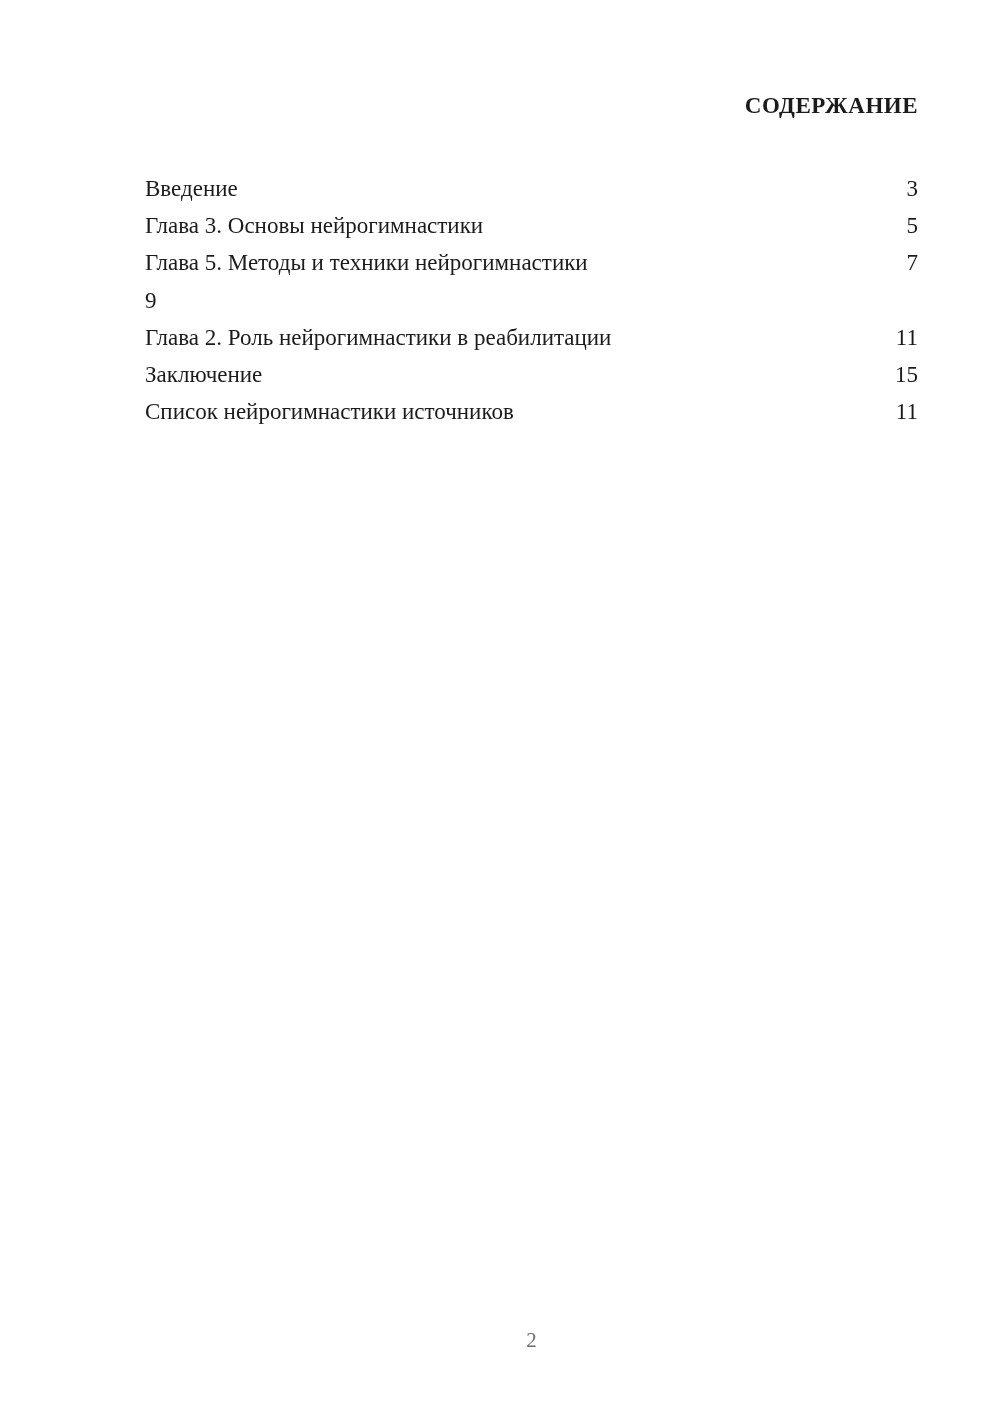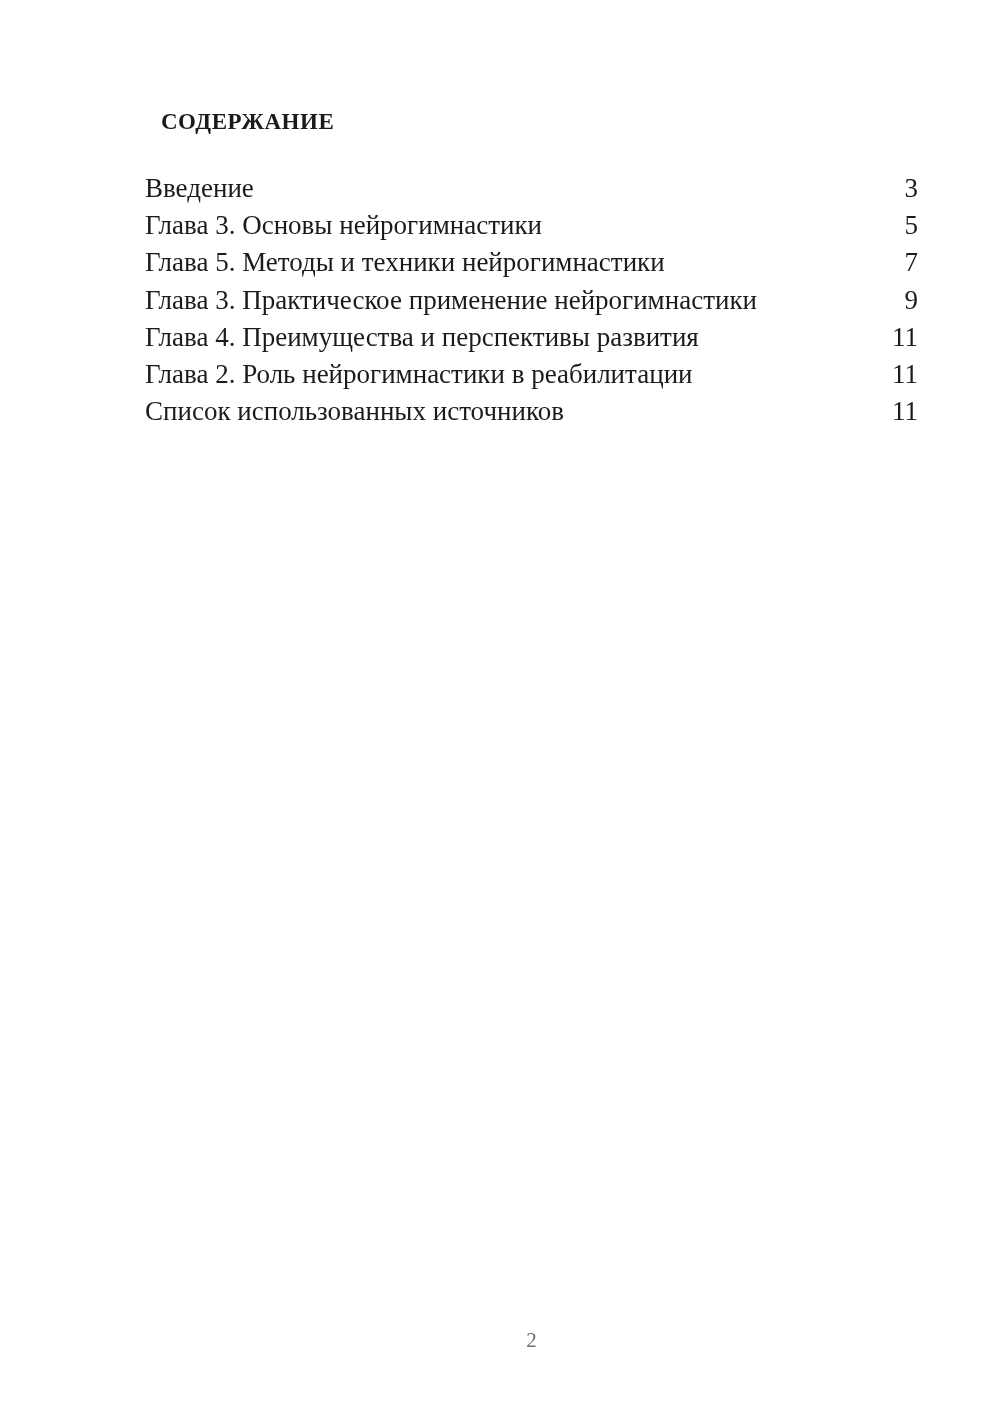--- a/index.html
+++ b/index.html
@@ -14,39 +14,39 @@
     background: #ffffff;
     font-family: "Liberation Serif", "DejaVu Serif", serif;
     color: #1b1b1b;
     overflow: hidden;
   }
   .doc-title {
     position: absolute;
     top: 93px;
     left: 145px;
     right: 82px;
-    margin: 16px;
-    text-align: left;
+    margin: 0;
+    text-align: right;
     font-size: 23px;
     font-weight: bold;
     letter-spacing: 0.5px;
     color: #1b1b1b;
   }
   .toc {
     position: absolute;
     top: 170px;
     left: 145px;
     right: 82px;
   }
   .toc-row {
     display: flex;
     justify-content: space-between;
     align-items: baseline;
     height: 37.2px;
-    font-size: 27px;
+    font-size: 23px;
     line-height: 37.2px;
     white-space: nowrap;
   }
   .toc-label {
     text-align: left;
   }
   .toc-page {
     text-align: right;
   }
   .page-footer {
@@ -71,30 +71,29 @@
       </div>
       <div class="toc-row">
         <span class="toc-label">Глава 3. Основы нейрогимнастики</span>
         <span class="toc-page">5</span>
       </div>
       <div class="toc-row">
         <span class="toc-label">Глава 5. Методы и техники нейрогимнастики</span>
         <span class="toc-page">7</span>
       </div>
       <div class="toc-row">
-        <span class="toc-label">Глава 3. Практическое применение нейрогимнастики</span>
         <span class="toc-page">9</span>
-      </div>
-      <div class="toc-row">
-        <span class="toc-label">Глава 4. Преимущества и перспективы развития</span>
-        <span class="toc-page">11</span>
       </div>
       <div class="toc-row">
         <span class="toc-label">Глава 2. Роль нейрогимнастики в реабилитации</span>
         <span class="toc-page">11</span>
       </div>
       <div class="toc-row">
-        <span class="toc-label">Список использованных источников</span>
+        <span class="toc-label">Заключение</span>
+        <span class="toc-page">15</span>
+      </div>
+      <div class="toc-row">
+        <span class="toc-label">Список нейрогимнастики источников</span>
         <span class="toc-page">11</span>
       </div>
     </div>
   <div class="page-footer">2</div>
 </div>
 
 </body></html>

